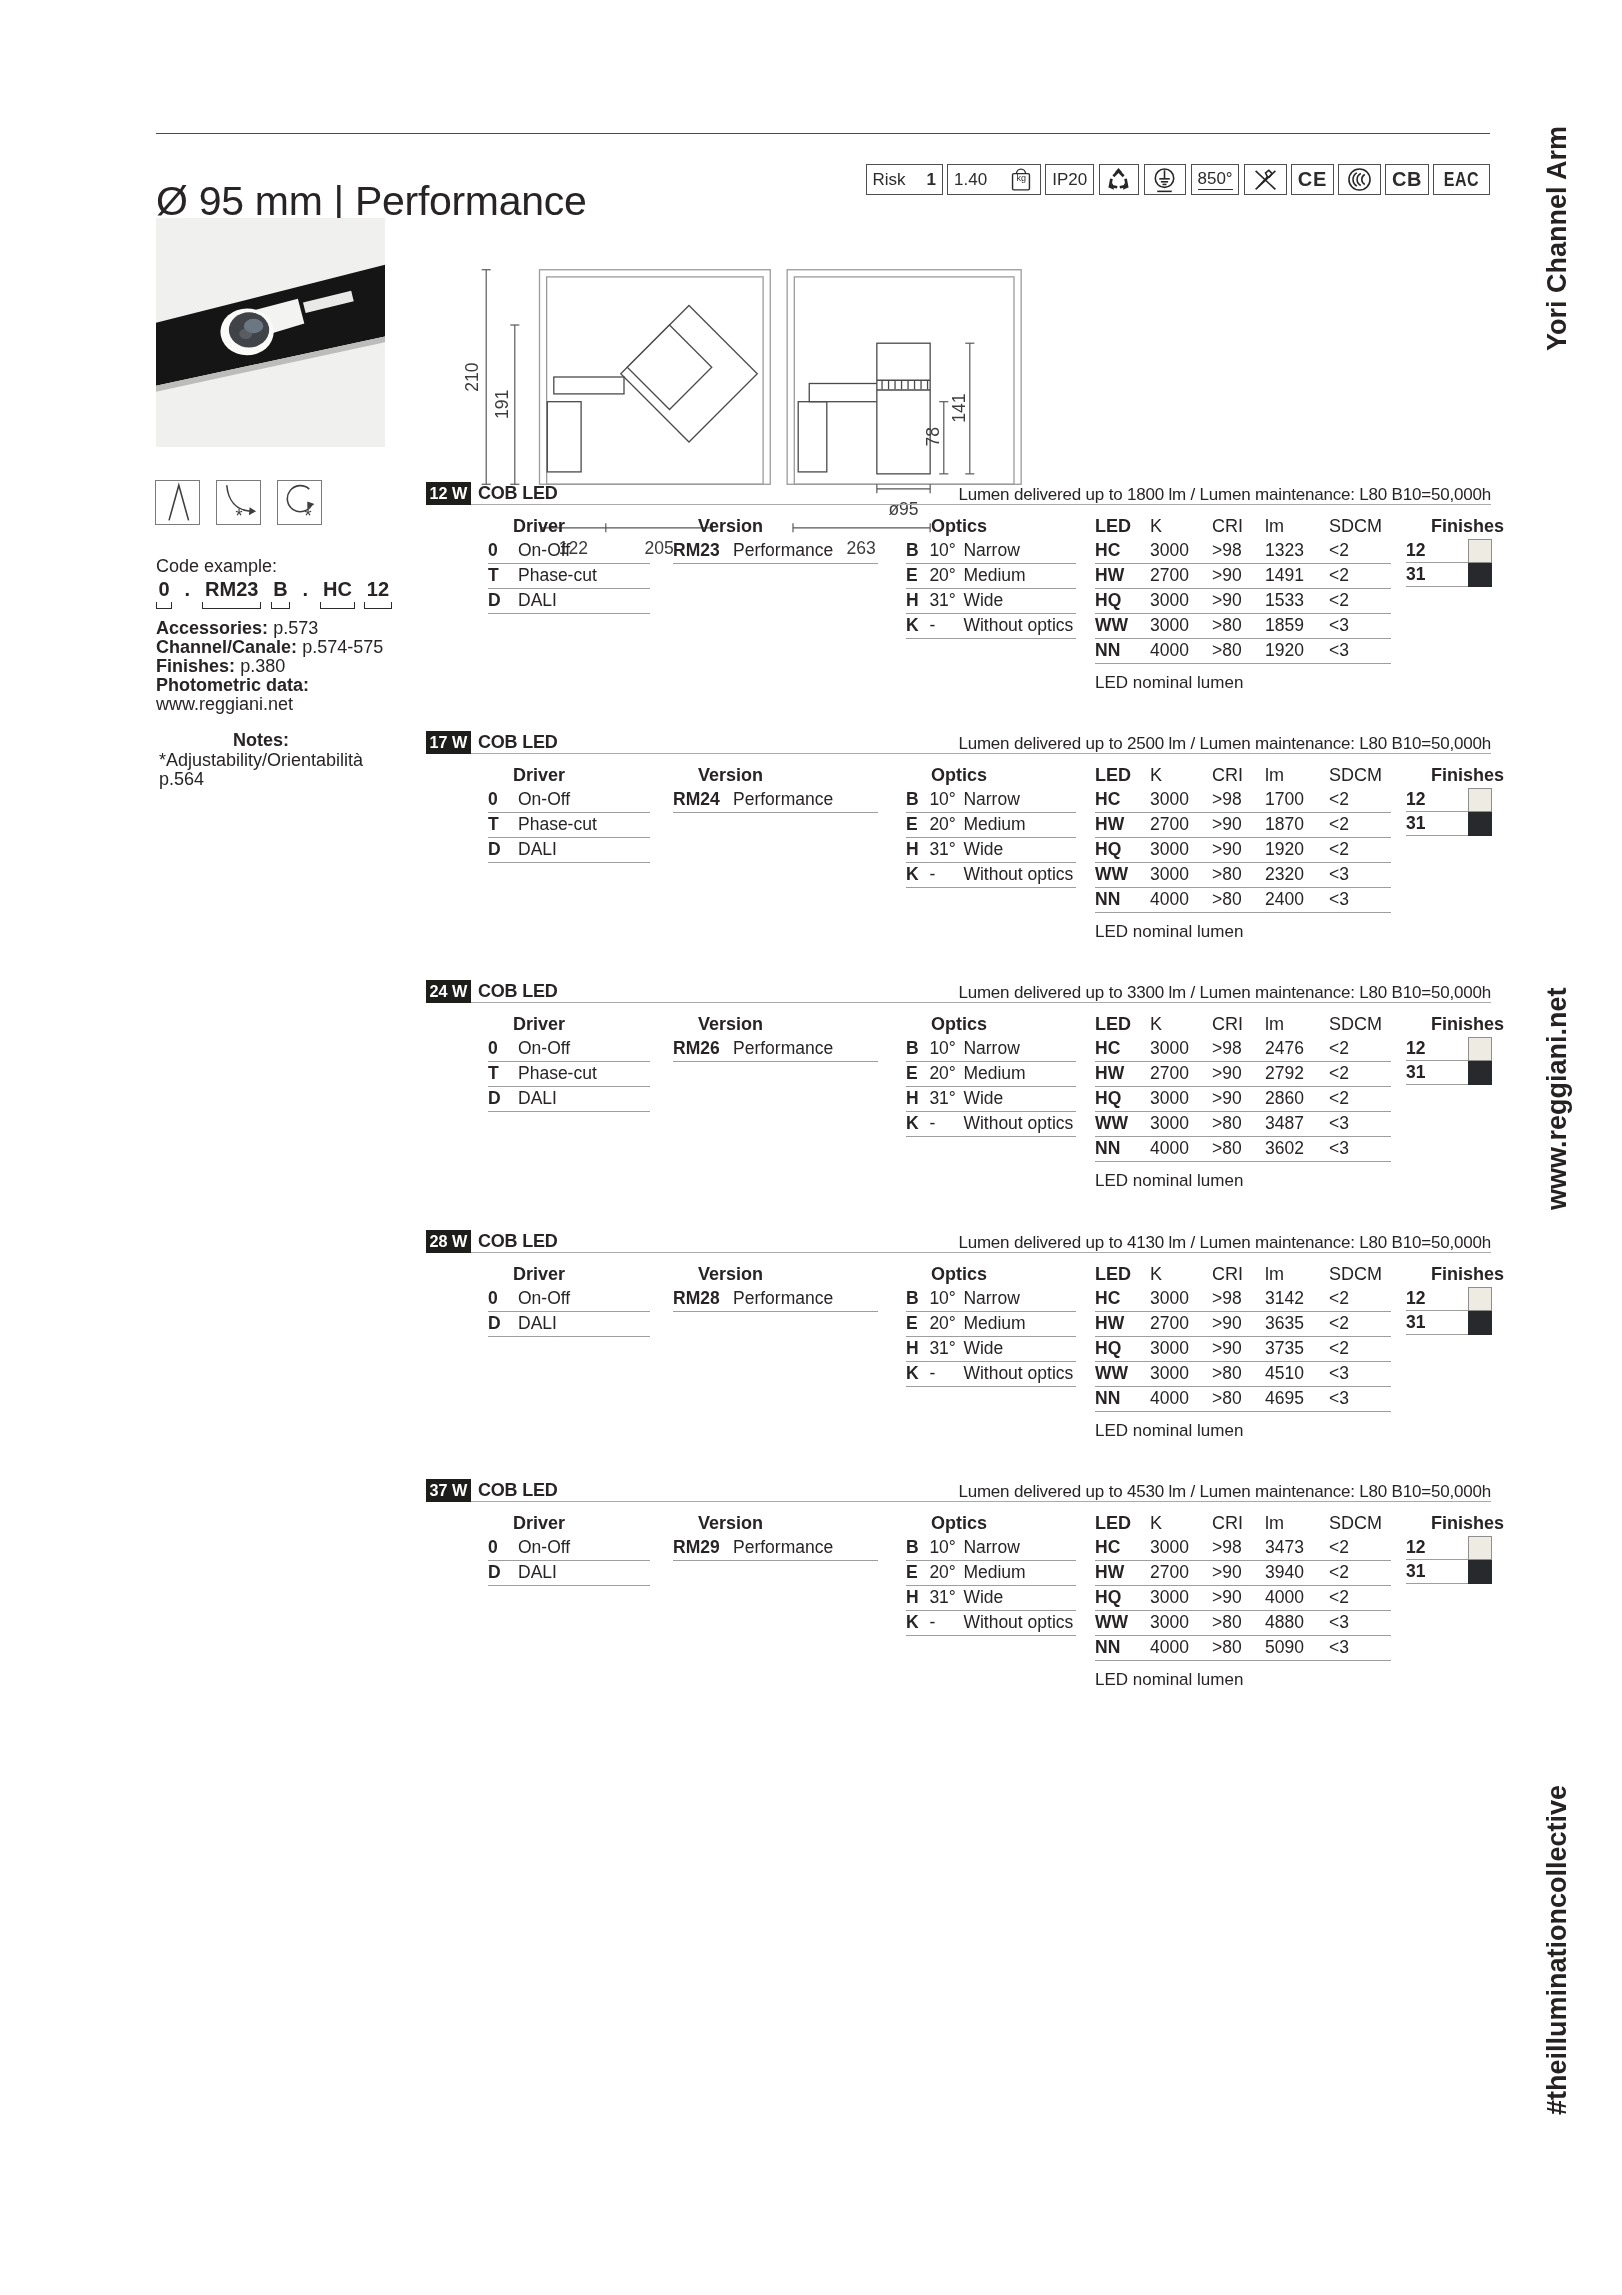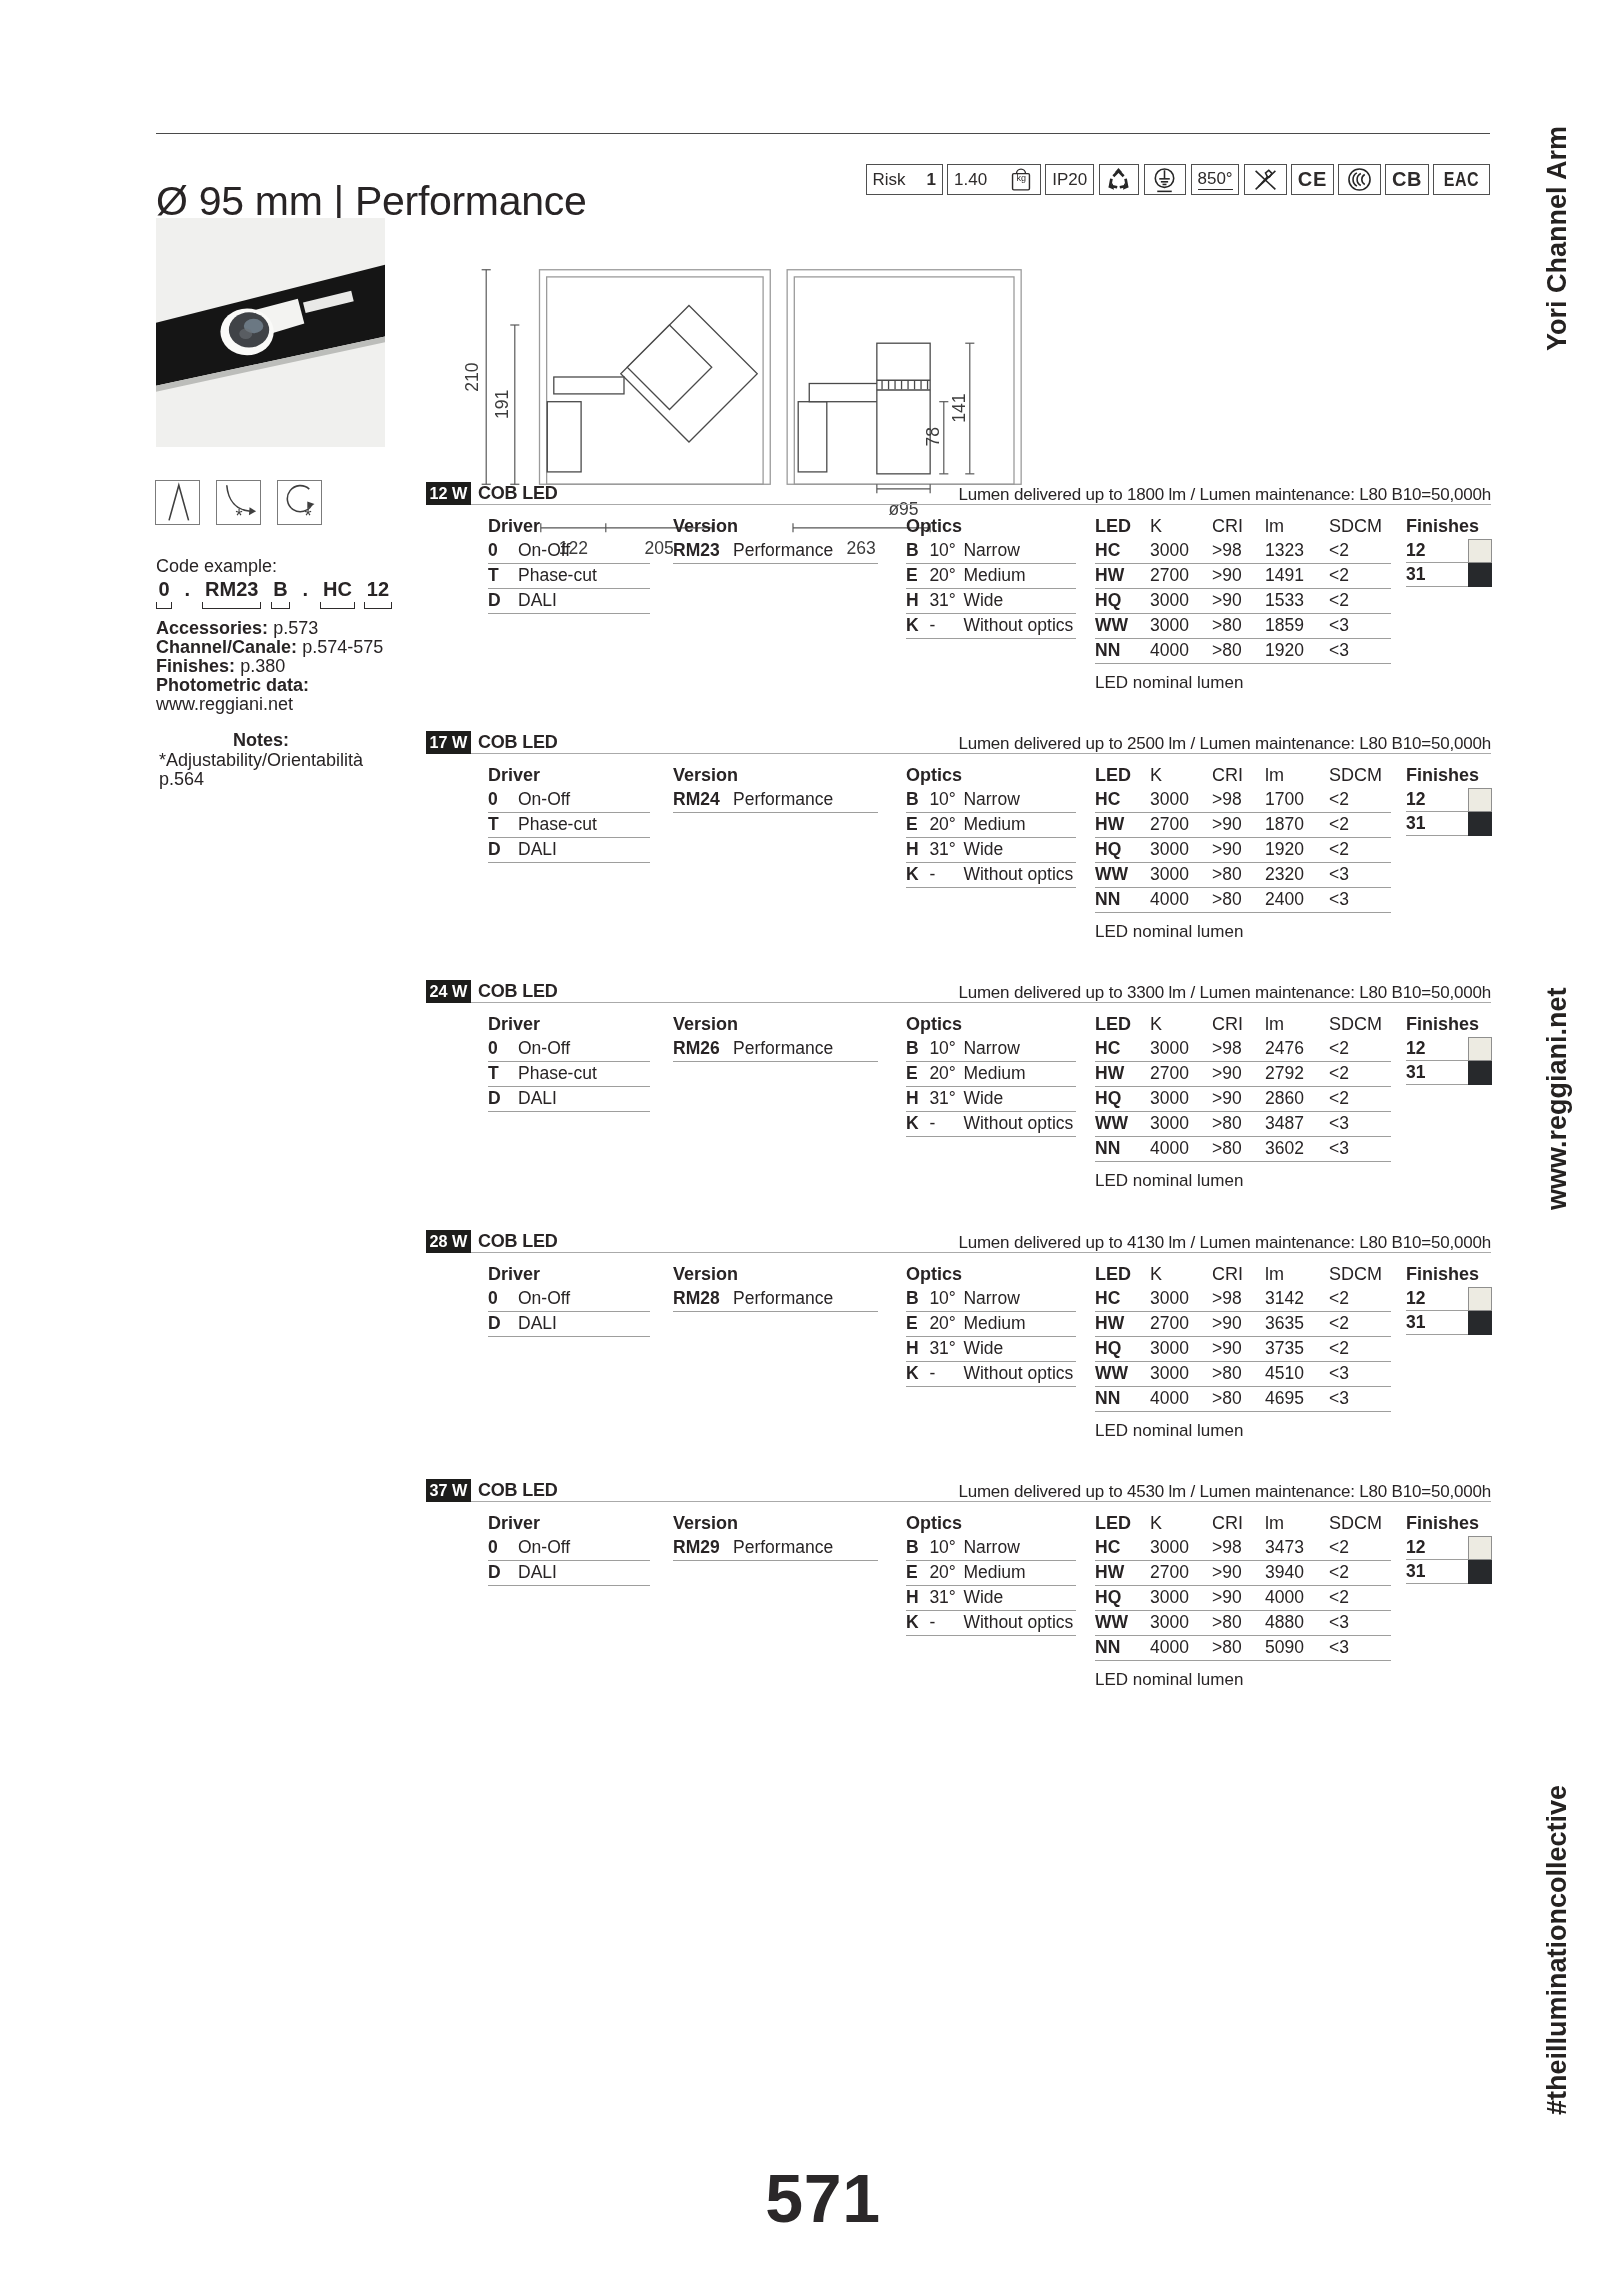--- a/index.html
+++ b/index.html
@@ -42,21 +42,21 @@
   .notes{position:absolute;left:159px;top:731px;font-size:18px;line-height:19.5px;}
   .notes .lab{font-weight:bold;text-align:center;}
   
   .block{position:absolute;left:426px;width:1065px;height:247px;}
   .headrule{position:absolute;left:0;top:22px;width:100%;height:0;border-top:1.3px solid #aaaaaa;}
   .wbadge{position:absolute;left:0;top:0;width:45px;height:23.4px;background:#1d1d1b;color:#fff;
           font-size:16.2px;font-weight:bold;display:flex;align-items:center;justify-content:center;}
   .cob{position:absolute;left:52px;top:0.6px;font-size:18px;font-weight:bold;letter-spacing:-0.2px;}
   .lumen{position:absolute;right:0;top:2.6px;font-size:17px;letter-spacing:-0.2px;}
   .col{position:absolute;top:32.5px;}
-  .colh{font-size:18px;font-weight:bold;height:24px;line-height:22px;}
+  .colh{font-size:18px;font-weight:bold;height:24px;line-height:22px;margin-left:25px;}
   .trow{display:flex;height:24px;line-height:23px;font-size:17.5px;border-bottom:1.3px solid #9e9e9d;}
   .k{font-weight:bold;width:30px;flex:none;}
   .k2{font-weight:bold;width:60px;flex:none;}
   .ko{font-weight:bold;width:23.4px;flex:none;}
   .ang{width:34px;flex:none;}
   .ledrow{display:grid;grid-template-columns:55px 62px 53px 64px 62px;font-size:17.5px;height:24px;line-height:23px;}
   .ledrow.hdr{font-size:18px;line-height:22px;border-bottom:none;}
   .ledrow.hdr .c0{font-weight:bold;}
   .ledrow.body{border-bottom:1.3px solid #9e9e9d;}
   .ledrow.body .c0{font-weight:bold;}
@@ -836,15 +836,14 @@
             <span class="sw light" style="background: rgb(237, 235, 226);"></span>
           </div>
           <div class="finrow">
             <span class="fincode">31</span>
             <span class="sw" style="background: rgb(39, 41, 44);"></span>
           </div>
         </div>
       </div>
     </div>
 
-  <div class="pageno">571</div>
 </div>
 
 
 </body></html>

